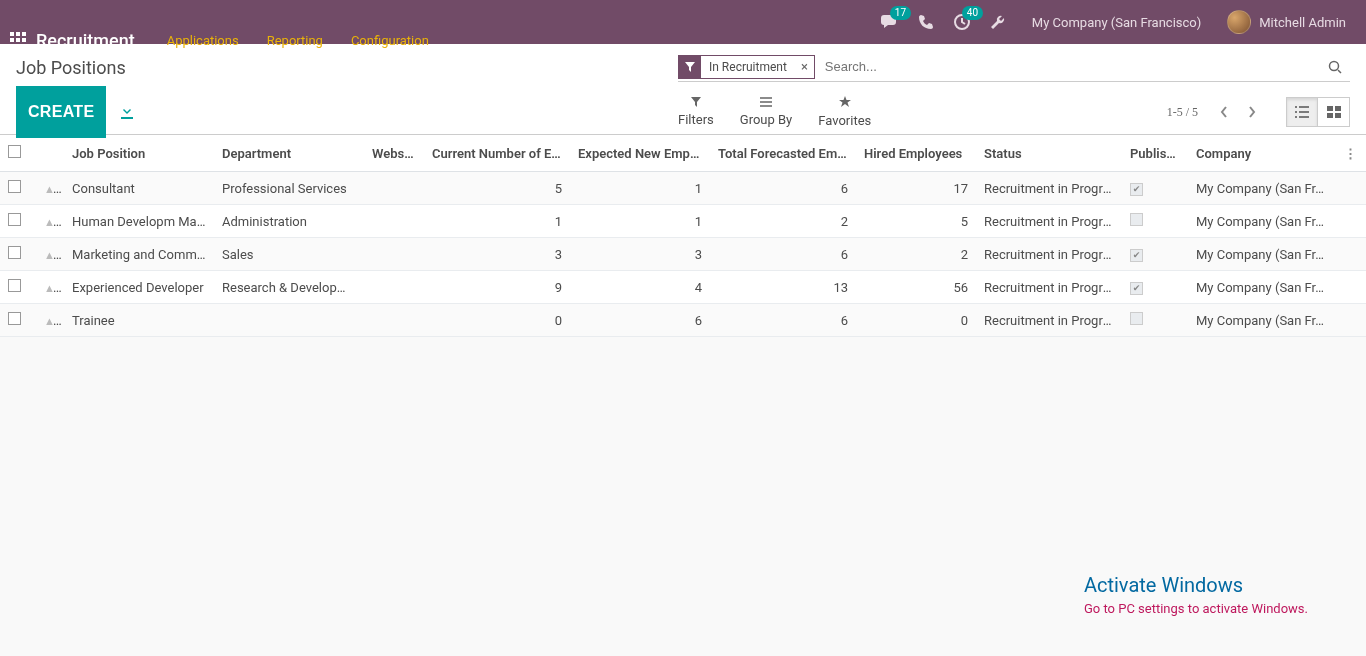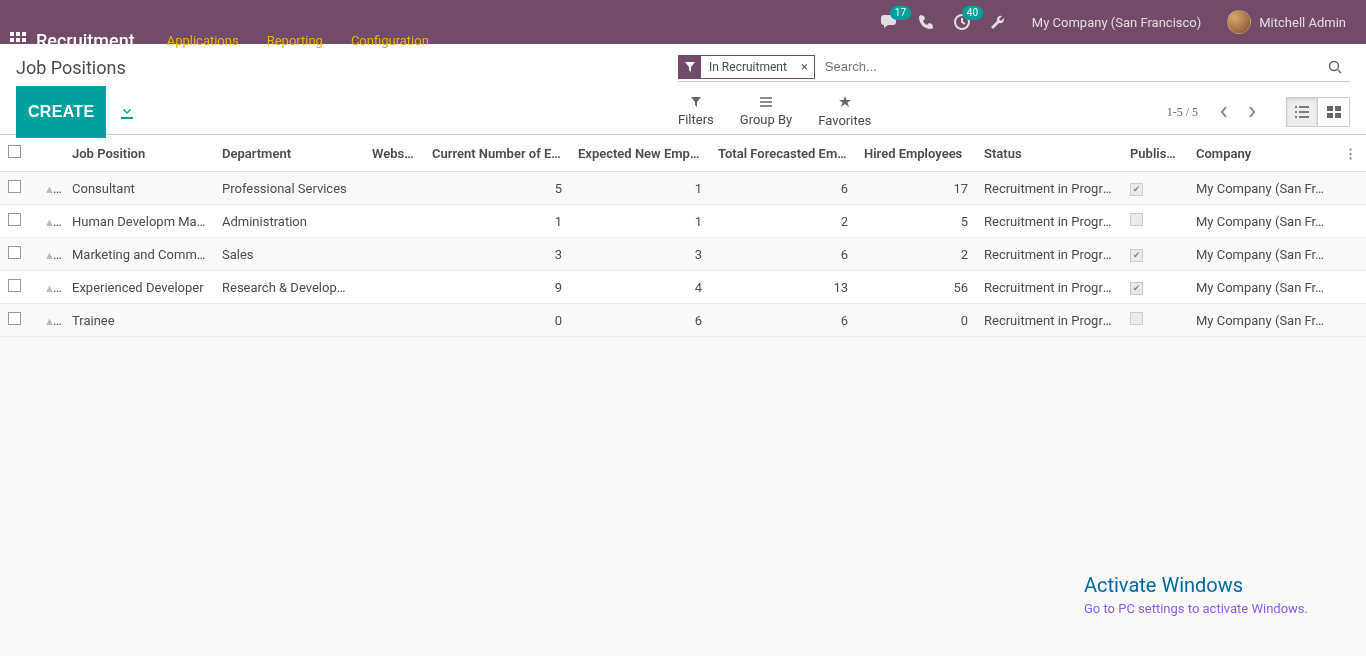--- a/index.html
+++ b/index.html
@@ -58,21 +58,21 @@
 .chk { width:13px; height:13px; border:1px solid #999; display:inline-block; background:#fff; }
 .chk.checked::after { content:"✔"; font-size:9px; color:#555; display:block; line-height:11px; text-align:center; }
 .chk.grey { background:#e9ecef; border-color:#ccc; }
 .chk.grey.checked::after { color:#888; }
 .handle { color:#bbb; cursor:move; font-size:11px; letter-spacing:-2px; }
 .ellips { color:#888; cursor:pointer; }
 
 
 .watermark { position:absolute; right:58px; bottom:40px; color:#b8b8b8; text-align:left; }
 .watermark .l1 { font-size:20px; font-weight:400; color:#0369a1; }
-.watermark .l2 { font-size:13px; color:#8b5cf6; margin-top:4px; }
+.watermark .l2 { font-size:13px; color:#be185d; margin-top:4px; }
 
 svg { display:block; }
 </style>
 </head>
 <body>
 
 <div class="topnav">
   <div class="left">
     <div class="apps-icon-box">
       <div class="apps-grid">

